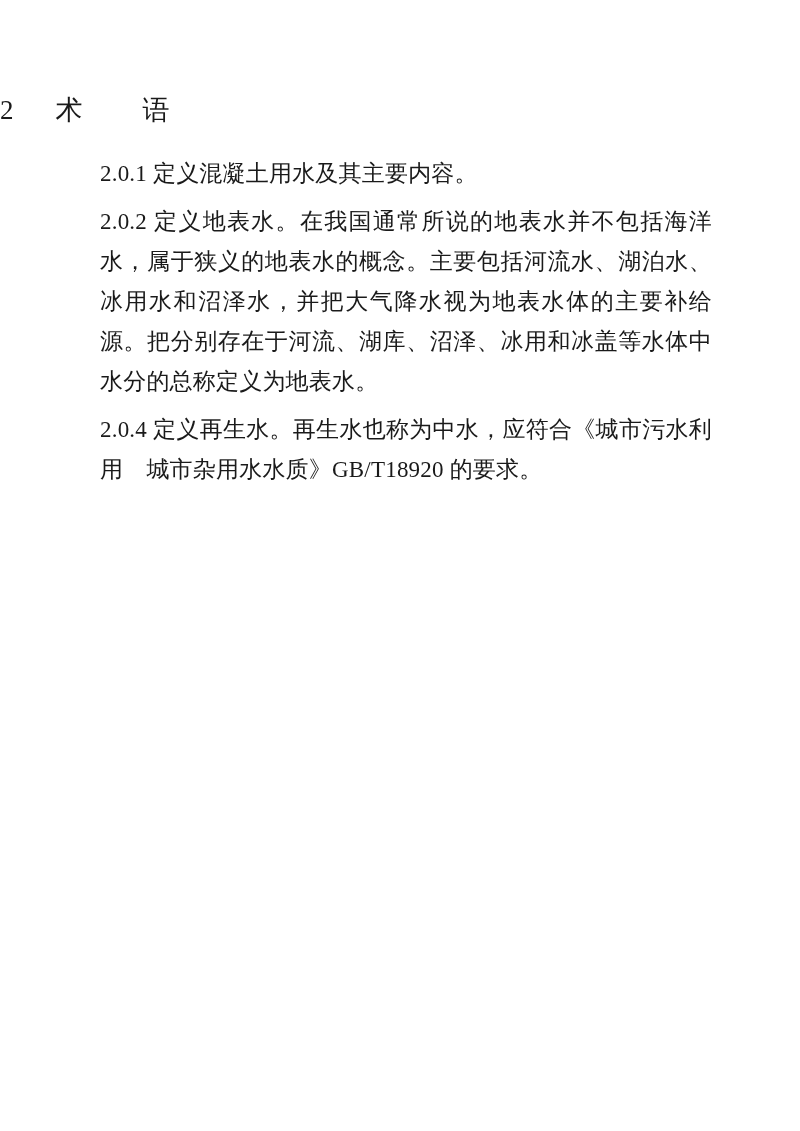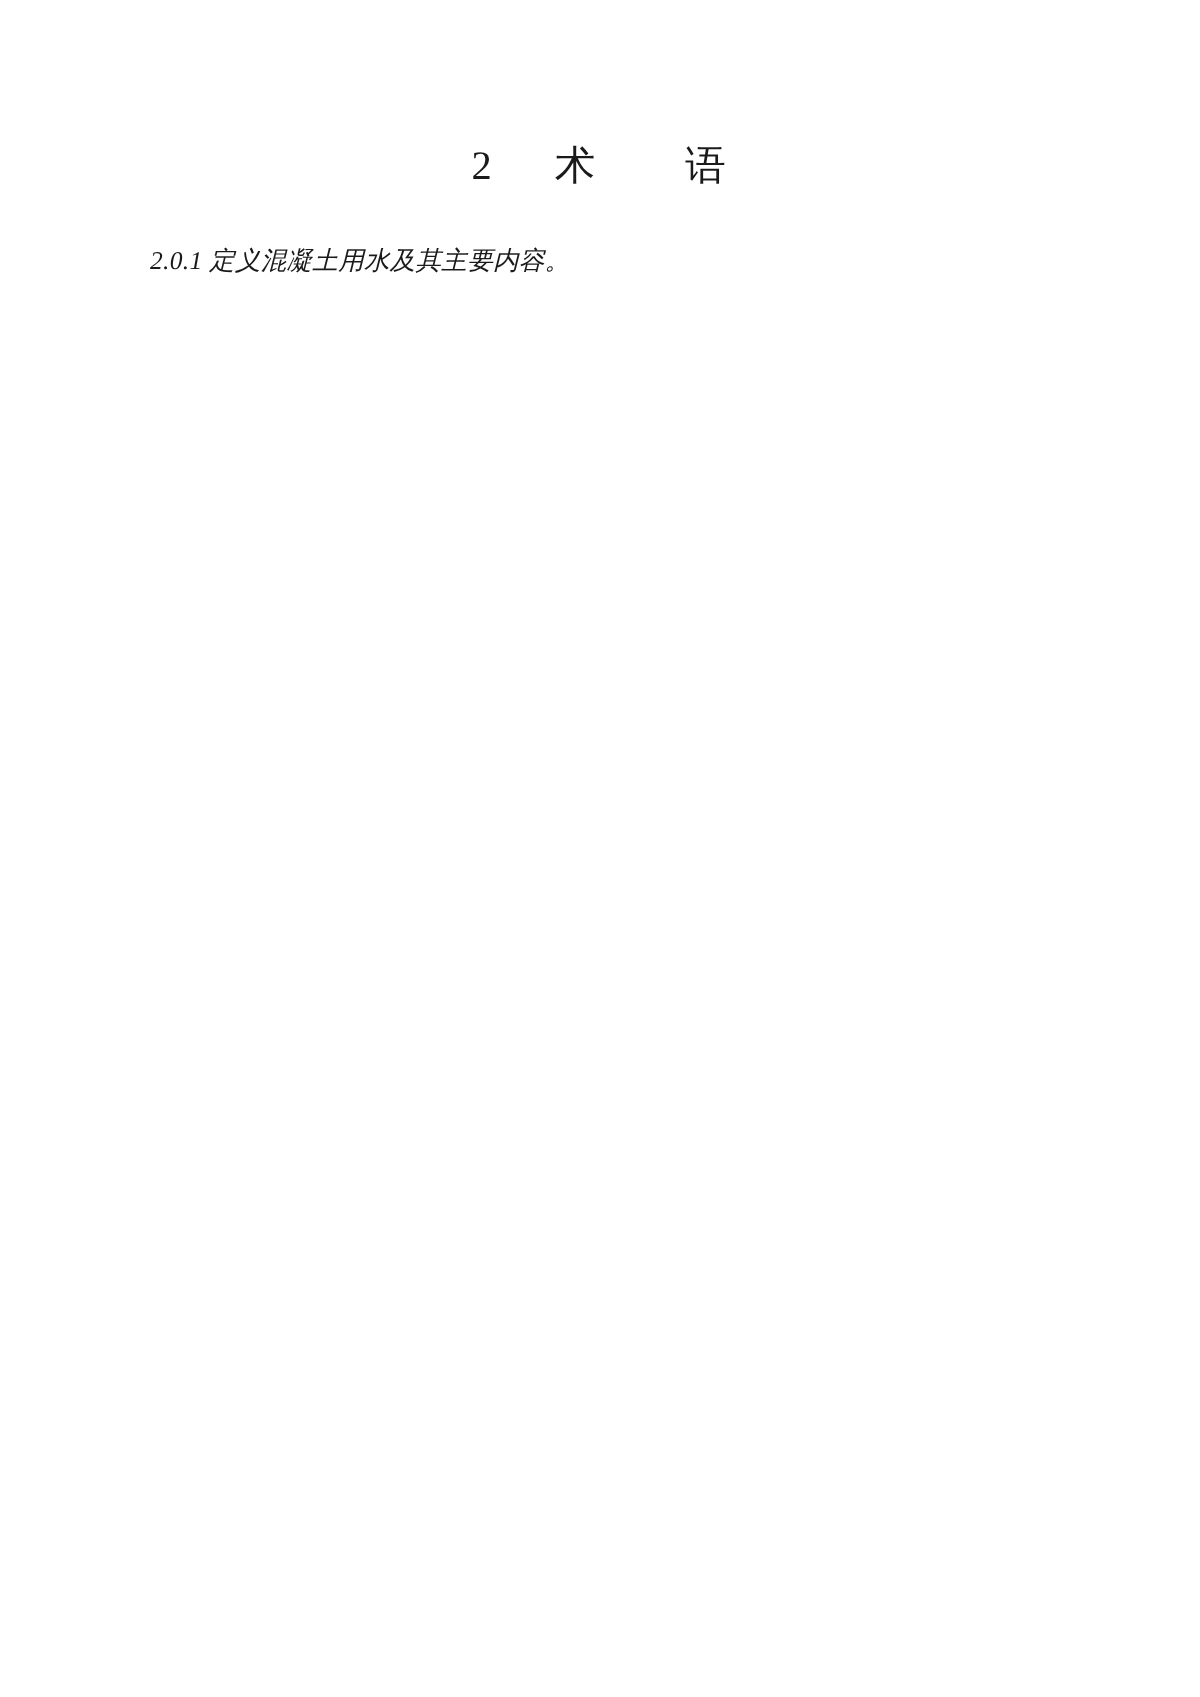--- a/index.html
+++ b/index.html
@@ -17,57 +17,57 @@
   .page {
     position: relative;
     width: 800px;
     height: 1131px;
     box-sizing: border-box;
     padding: 0;
   }
   .doc-title {
     margin: 0;
     padding-top: 92px;
-    text-align: center;
     font-size: 27px;
     font-weight: normal;
     letter-spacing: 2px;
     font-family: "Liberation Serif", "DejaVu Serif", serif;
   }
   .doc-title .title-num {
     margin-right: 14px;
   }
   .doc-title .title-gap {
     display: inline-block;
     width: 26px;
   }
   .body-block {
     margin: 0;
     padding: 0 88px 0 100px;
     padding-top: 26px;
   }
   p.para {
     margin: 0 0 0 0;
-    font-size: 17px;
+    font-size: 23px;
     line-height: 40px;
     text-align: justify;
     text-justify: inter-ideograph;
     letter-spacing: 0.2px;
-    font-style: italic;
   }
   p.spaced {
     margin-bottom: 8px;
   }
 </style>
 </head>
 <body>
 
 <div class="page">
 
   <h1 class="doc-title">
     <span class="title-num">2</span><span class="title-gap"></span><span>术　　语</span>
   </h1>
 
   <div class="body-block">
     <p class="para spaced">2.0.1 定义混凝土用水及其主要内容。</p>
+    <p class="para spaced">2.0.2 定义地表水。在我国通常所说的地表水并不包括海洋水，属于狭义的地表水的概念。主要包括河流水、湖泊水、冰用水和沼泽水，并把大气降水视为地表水体的主要补给源。把分别存在于河流、湖库、沼泽、冰用和冰盖等水体中水分的总称定义为地表水。</p>
+    <p class="para spaced">2.0.4 定义再生水。再生水也称为中水，应符合《城市污水利用　城市杂用水水质》GB/T18920 的要求。</p>
   </div>
 
 </div>
 
 </body></html>

